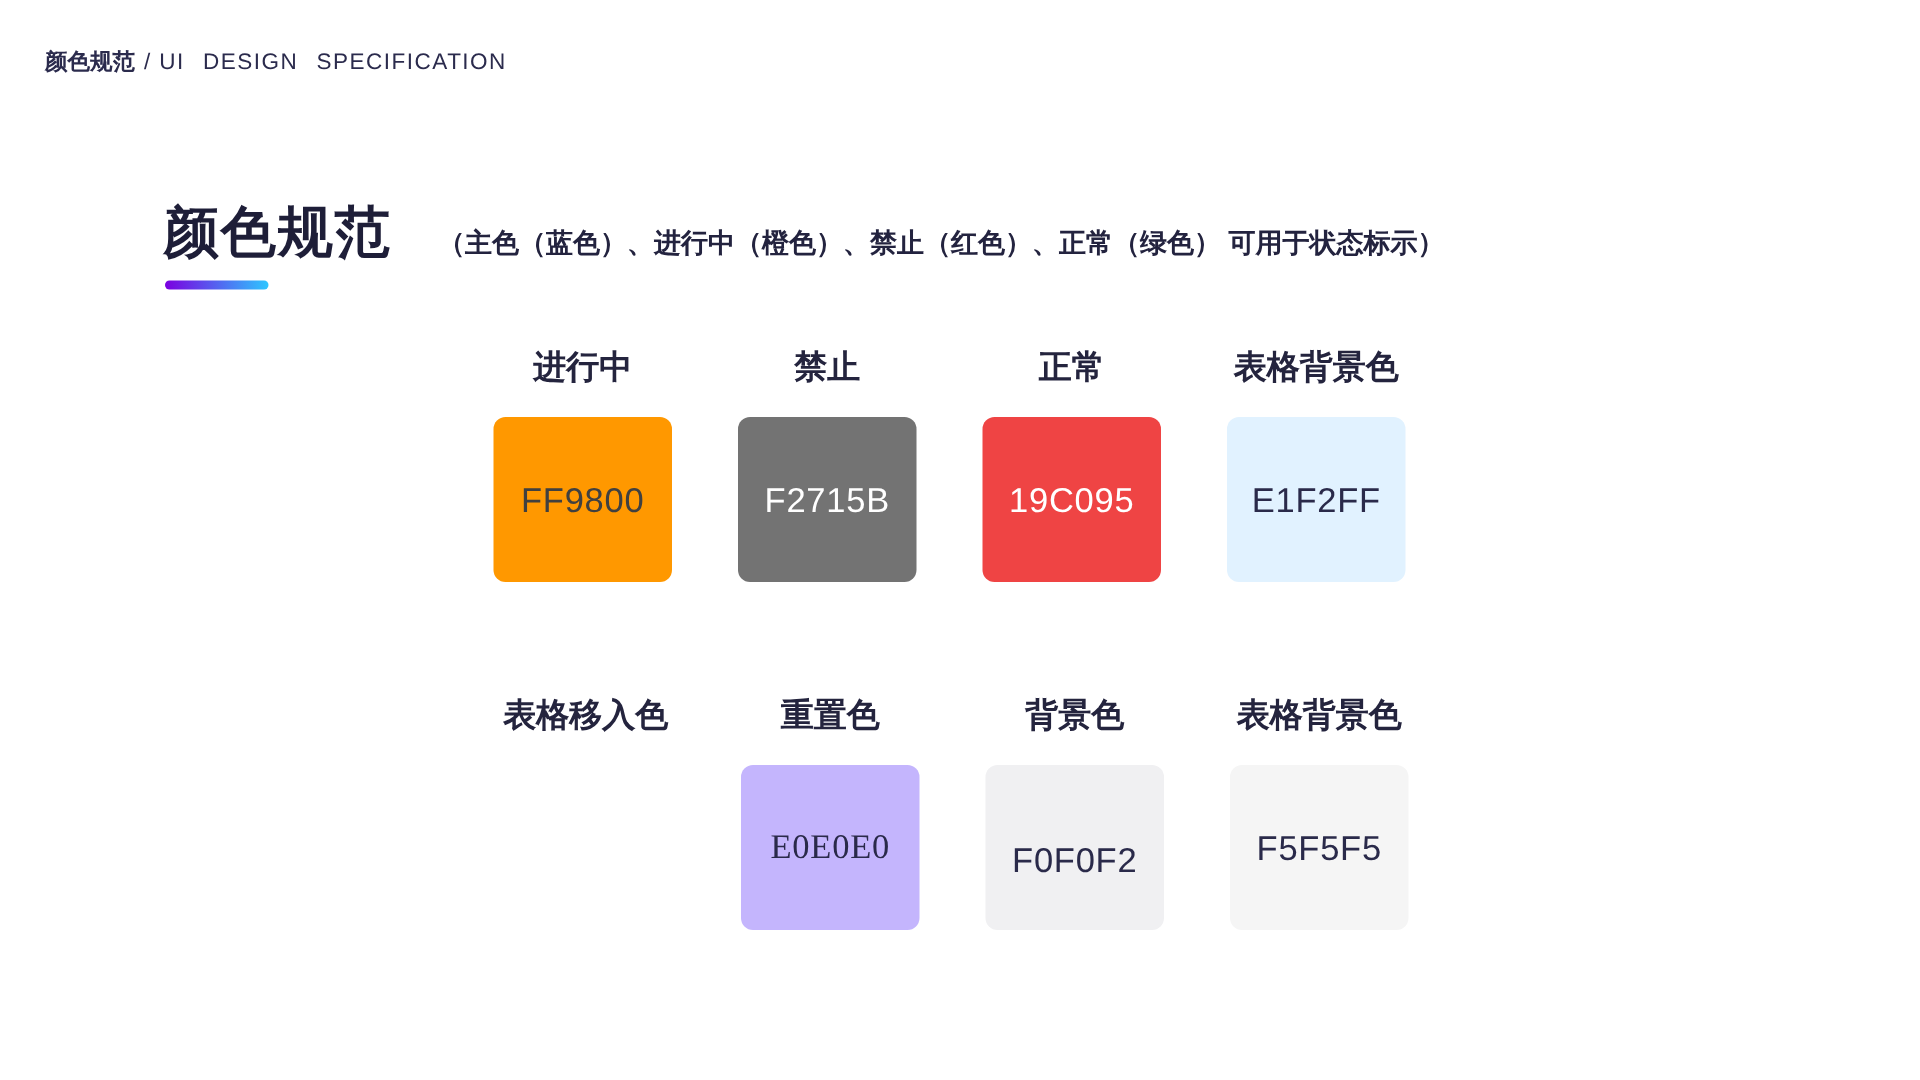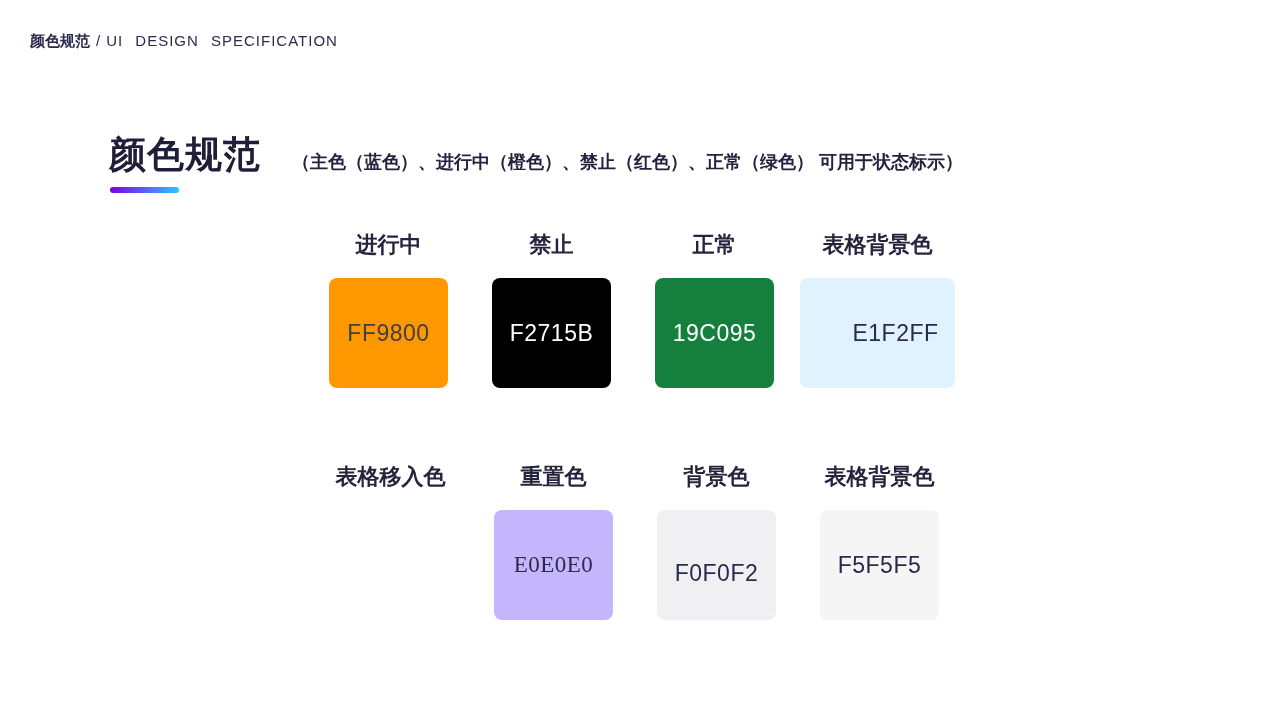--- a/index.html
+++ b/index.html
@@ -118,33 +118,33 @@
 
   <div class="swatch-row row-0">
       <div class="swatch-col">
         <div class="swatch-label">进行中</div>
         <div class="swatch" style="background: rgb(255, 152, 0);">
           <span style="color: #404040;">FF9800</span>
         </div>
       </div>
       <div class="swatch-col">
         <div class="swatch-label">禁止</div>
-        <div class="swatch" style="background: #000000;">
+        <div class="swatch" style="background: #737373;">
           <span style="color: rgb(255, 255, 255);">F2715B</span>
         </div>
       </div>
       <div class="swatch-col">
         <div class="swatch-label">正常</div>
-        <div class="swatch" style="background: #15803d; text-align: center;">
+        <div class="swatch" style="background: #ef4444; text-align: center;">
           <span style="color: rgb(255, 255, 255);">19C095</span>
         </div>
       </div>
       <div class="swatch-col">
         <div class="swatch-label">表格背景色</div>
-        <div class="swatch" style="background: rgb(225, 242, 255); padding-left: 36px;">
+        <div class="swatch" style="background: rgb(225, 242, 255);">
           <span style="color: rgb(42, 42, 74);">E1F2FF</span>
         </div>
       </div>
     </div>
   <div class="swatch-row row-1">
       <div class="swatch-col">
         <div class="swatch-label">表格移入色</div>
       </div>
       <div class="swatch-col">
         <div class="swatch-label">重置色</div>

